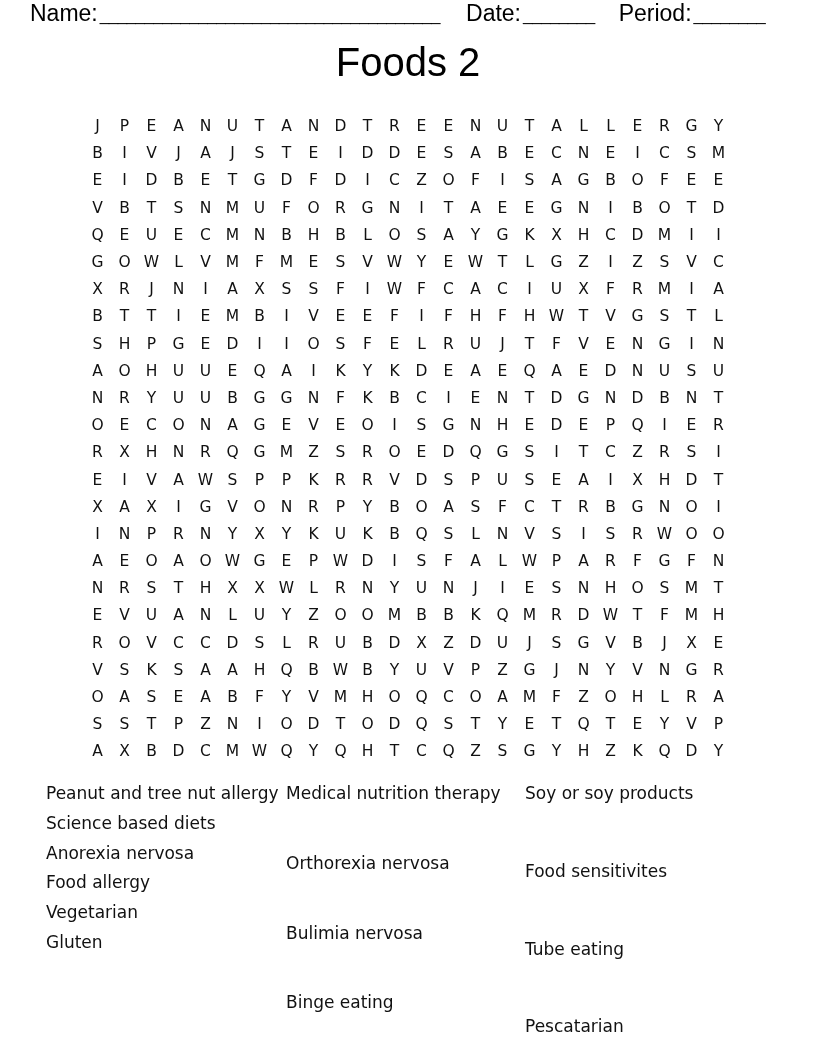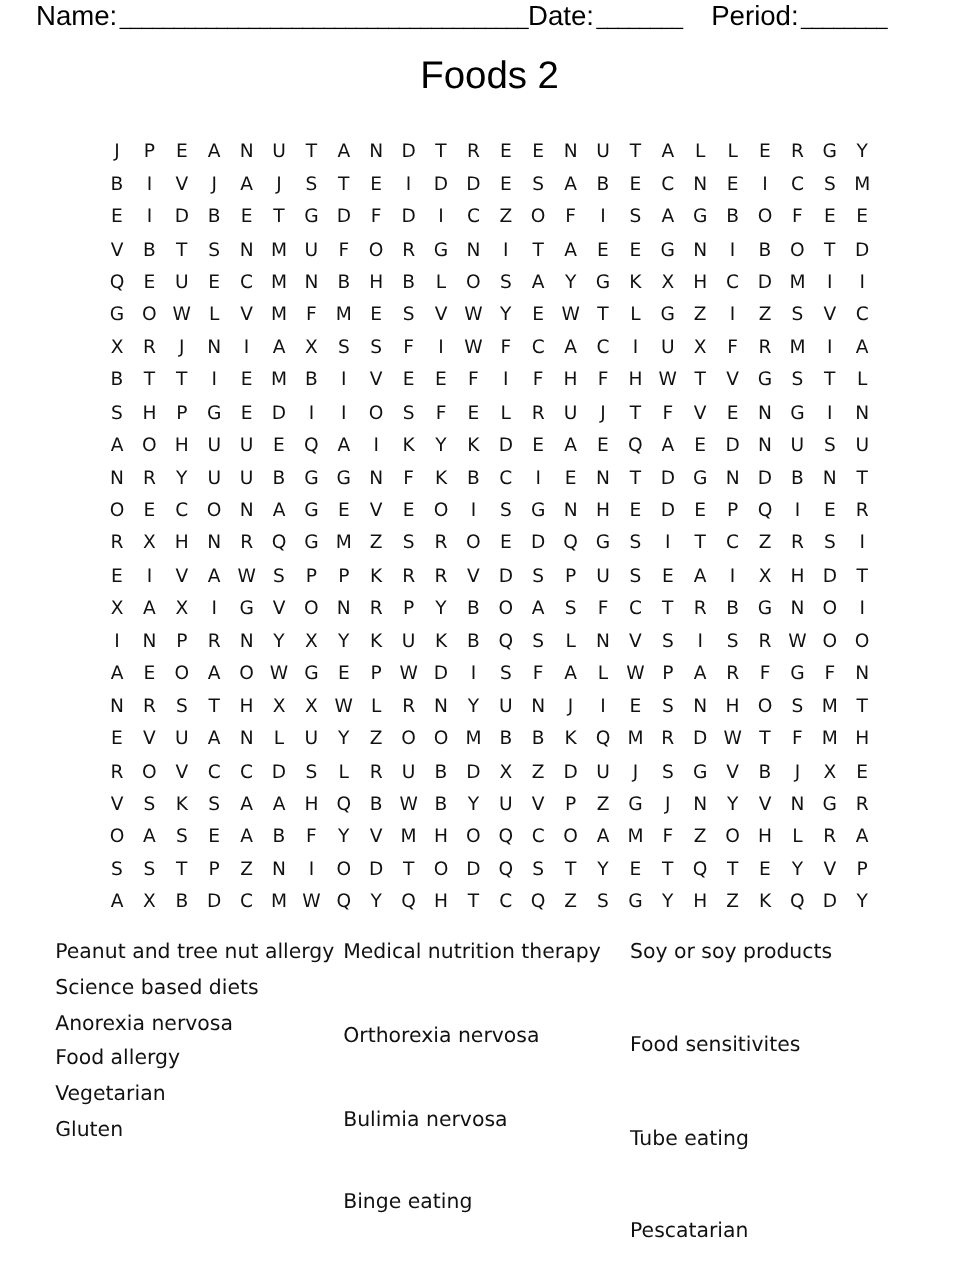--- a/index.html
+++ b/index.html
@@ -37,31 +37,31 @@
     font-size: 23px;
     letter-spacing: 0px;
   }
   .hdr-blank {
     font-size: 17px;
     letter-spacing: -0.5px;
     margin-left: 2px;
     text-align: center;
   }
   #hdr-name-field { margin-left: 30px; }
-  #hdr-date-field { }
+  #hdr-date-field { margin-left: 26px; }
   #hdr-period-field { margin-left: 24px; }
 
   
   #page-title {
     position: absolute;
     top: 33px;
     left: 0;
     width: 816px;
     text-align: center;
-    font-size: 32px;
+    font-size: 40px;
     font-weight: 400;
     line-height: 58px;
     letter-spacing: 0px;
   }
 
   
   #puzzle-grid {
     position: absolute;
     top: 113px;
     left: 84px;

